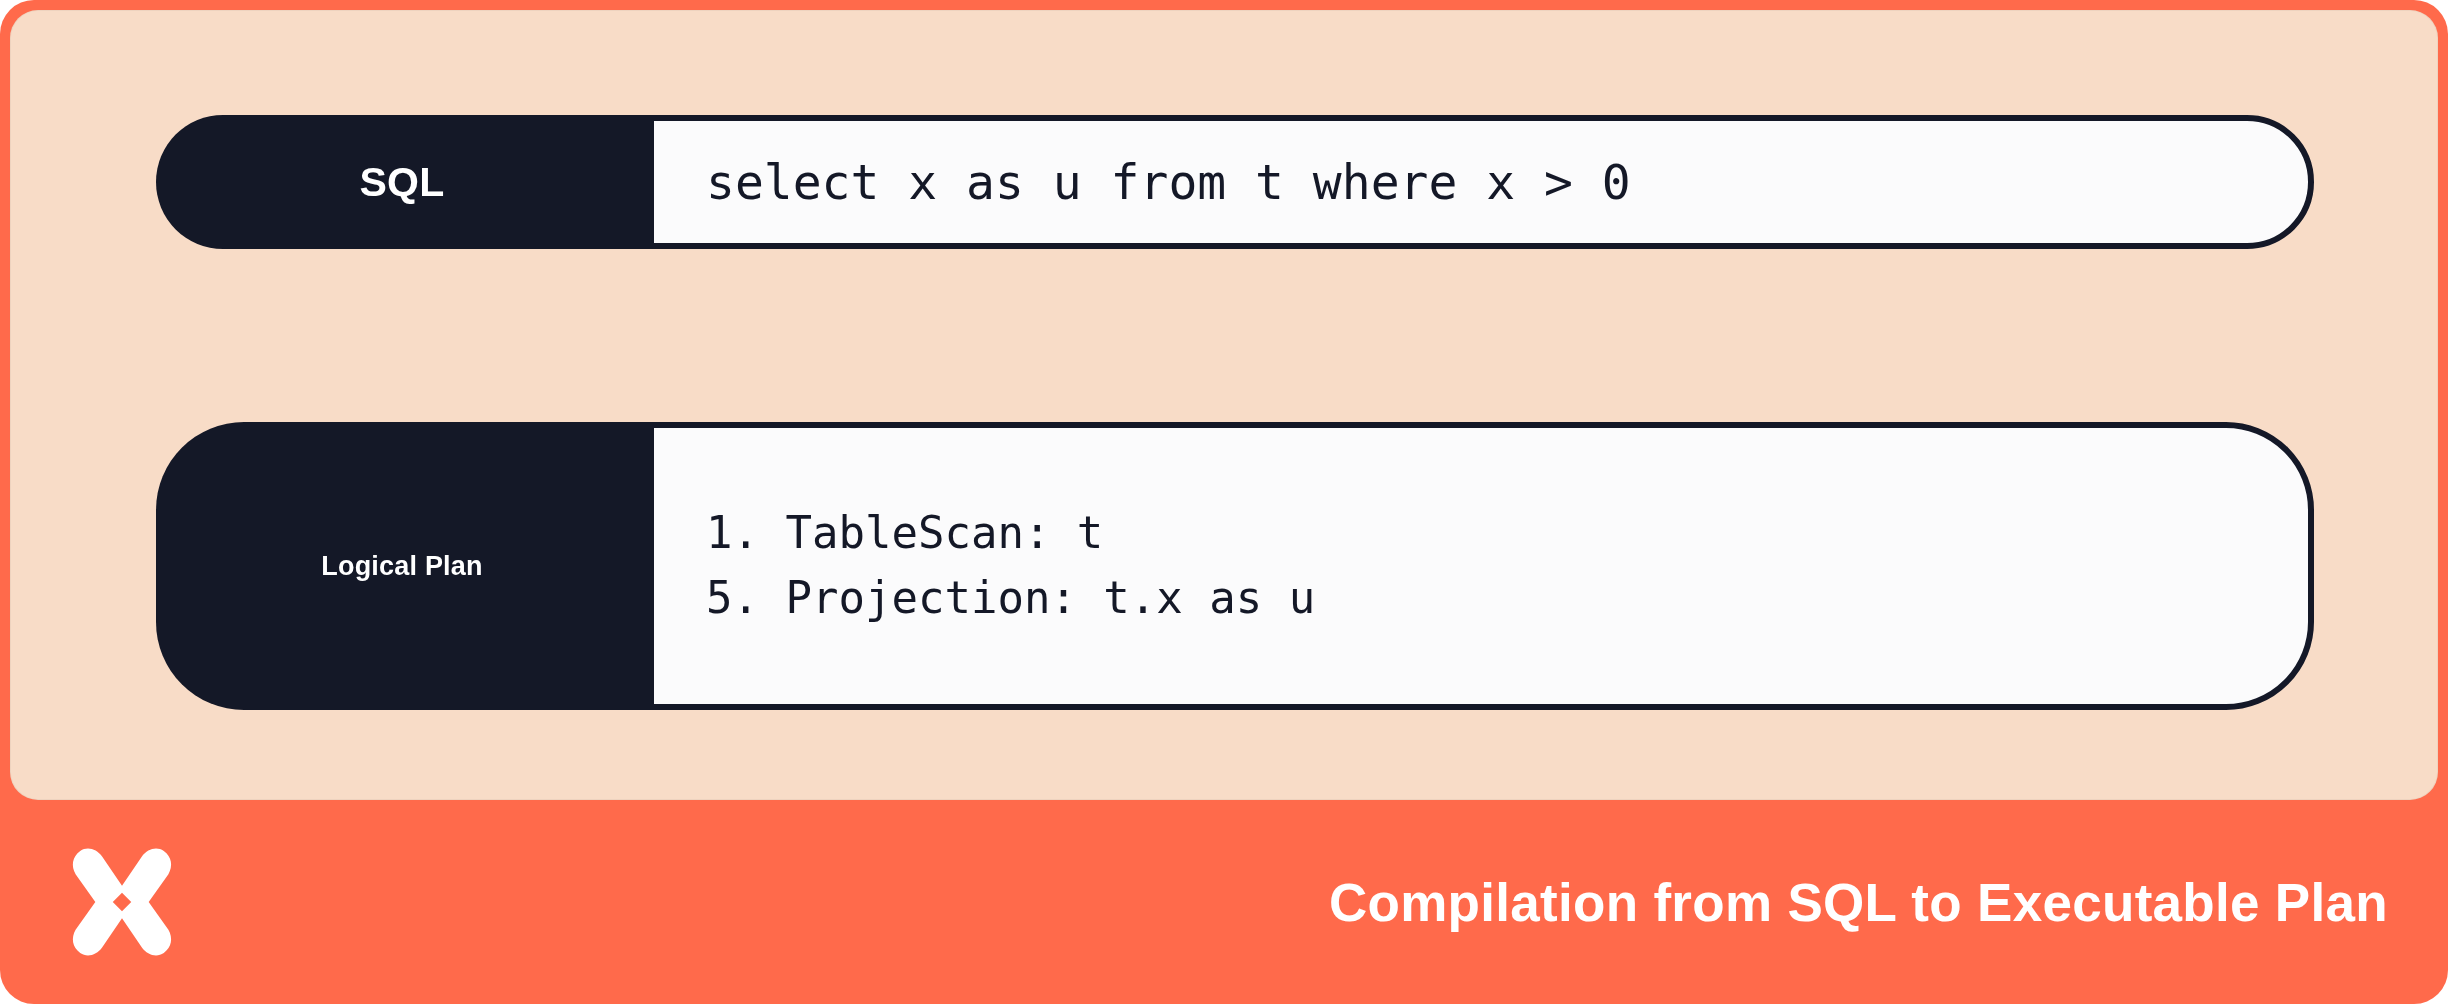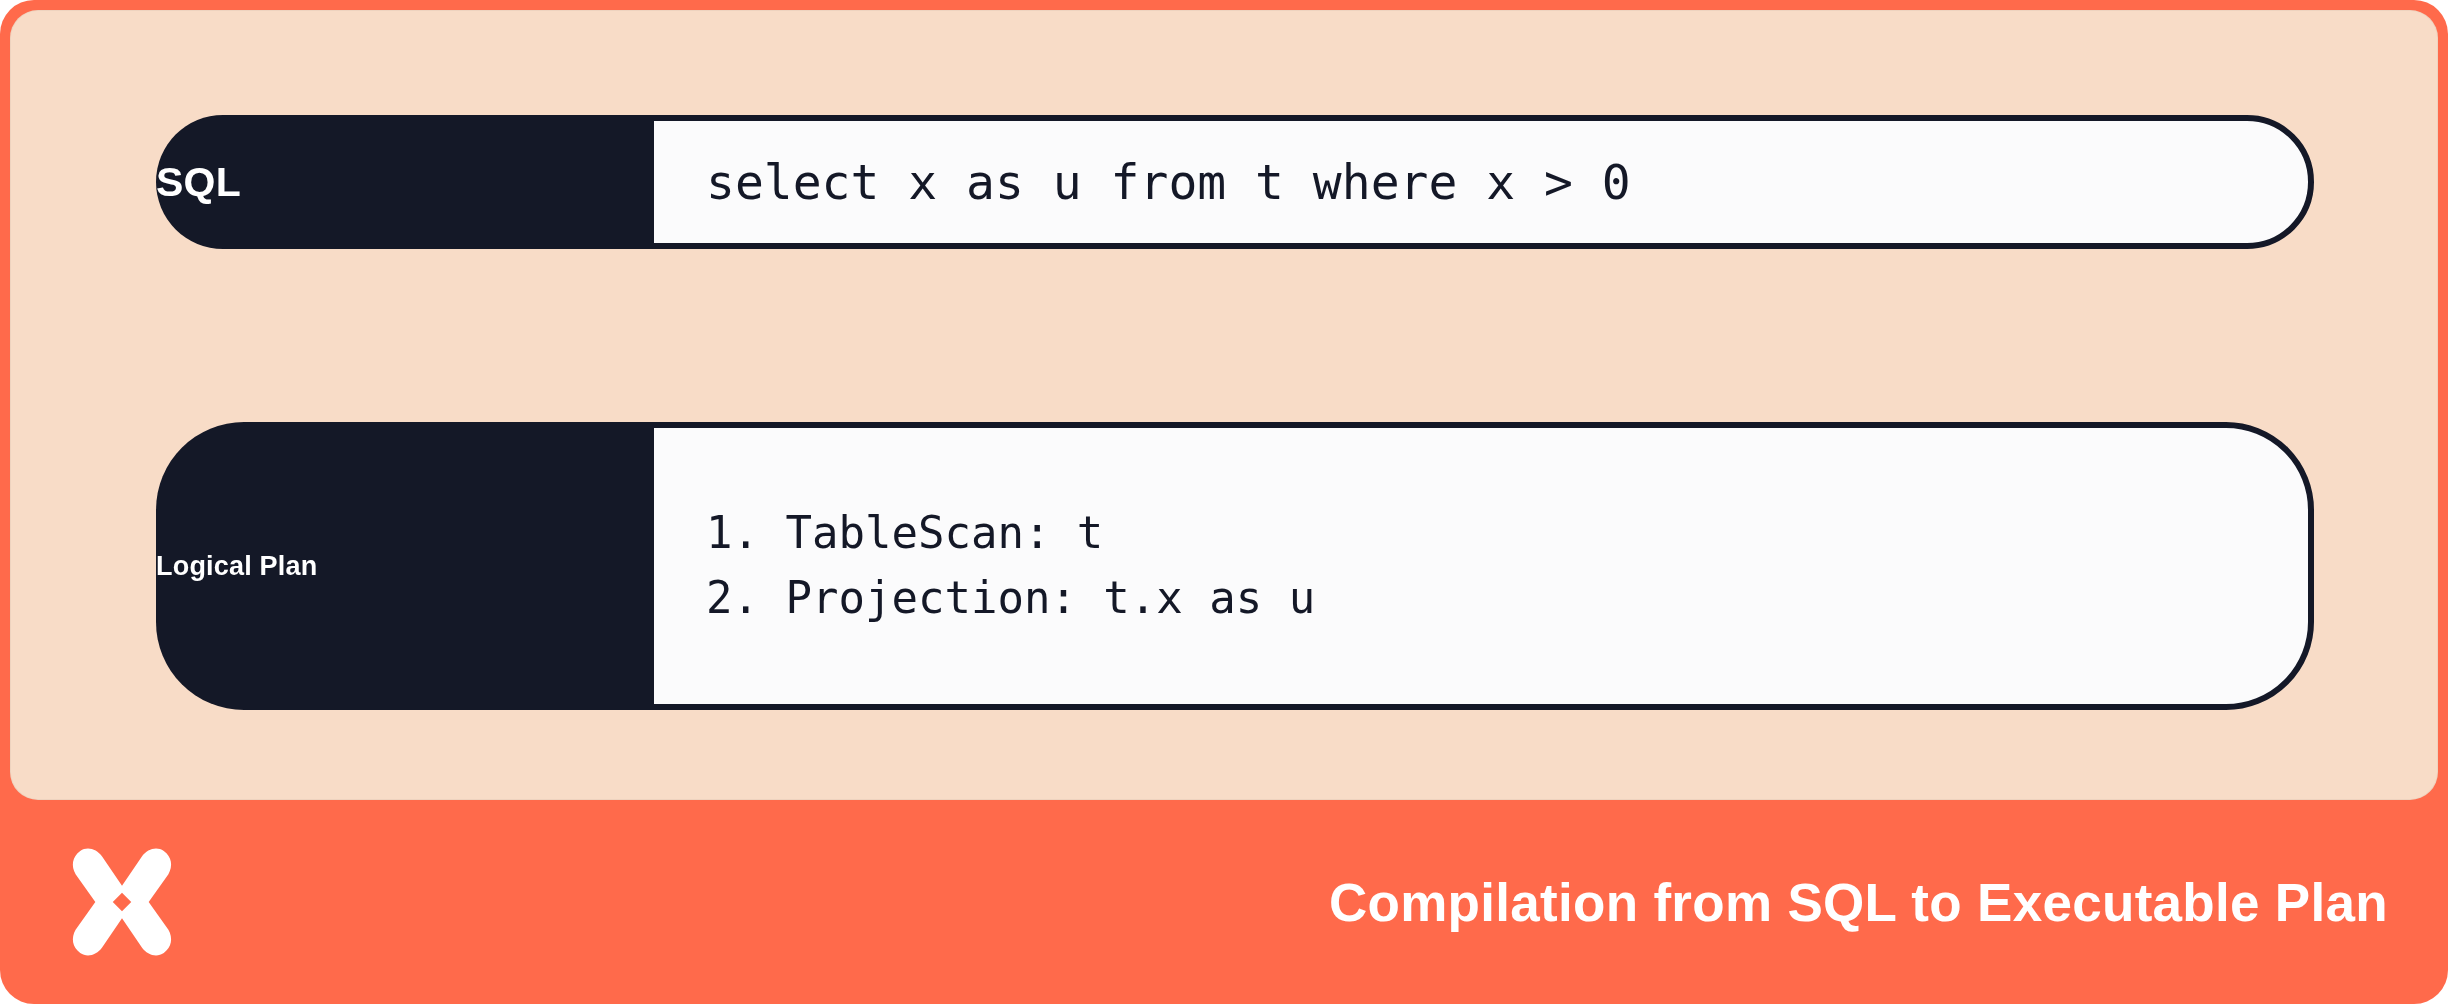--- a/index.html
+++ b/index.html
@@ -43,20 +43,21 @@
   .row {
     position: absolute;
     display: flex;
     align-items: stretch;
   }
 
   .row-label {
     background: #141827;
     display: flex;
     align-items: center;
+    justify-content: center;
     box-sizing: border-box;
     flex: 0 0 auto;
     position: relative;
     z-index: 2;
   }
   .row-label span {
     color: #ffffff;
     font-family: "Liberation Sans", sans-serif;
     font-weight: 700;
     letter-spacing: 0.2px;
@@ -177,21 +178,21 @@
       </div>
     </div>
 
 
     <div class="row" id="row-plan">
       <div class="row-label">
         <span>Logical Plan</span>
       </div>
       <div class="row-value">
         <div class="code">1. TableScan: t</div>
-        <div class="code">2. Projection: t.x as u</div>
+        <div class="code">5. Projection: t.x as u</div>
       </div>
     </div>
 
   </div>
 
   <div id="footer">
     <svg id="logo" viewBox="0 0 100 100">
       <path fill="#FFFFFF" d="
         M 14 6
         C 20 2, 28 4, 33 11

